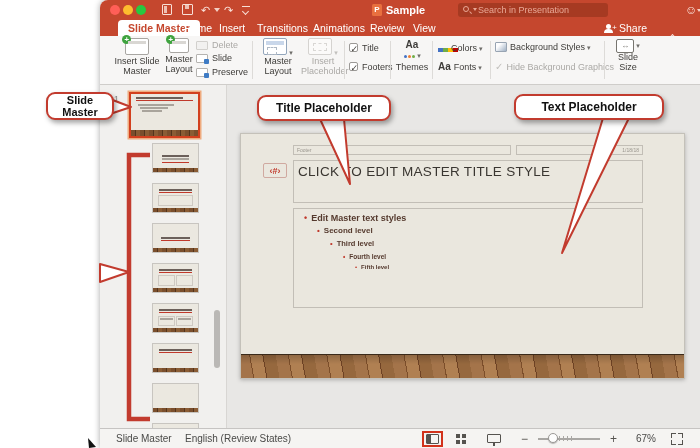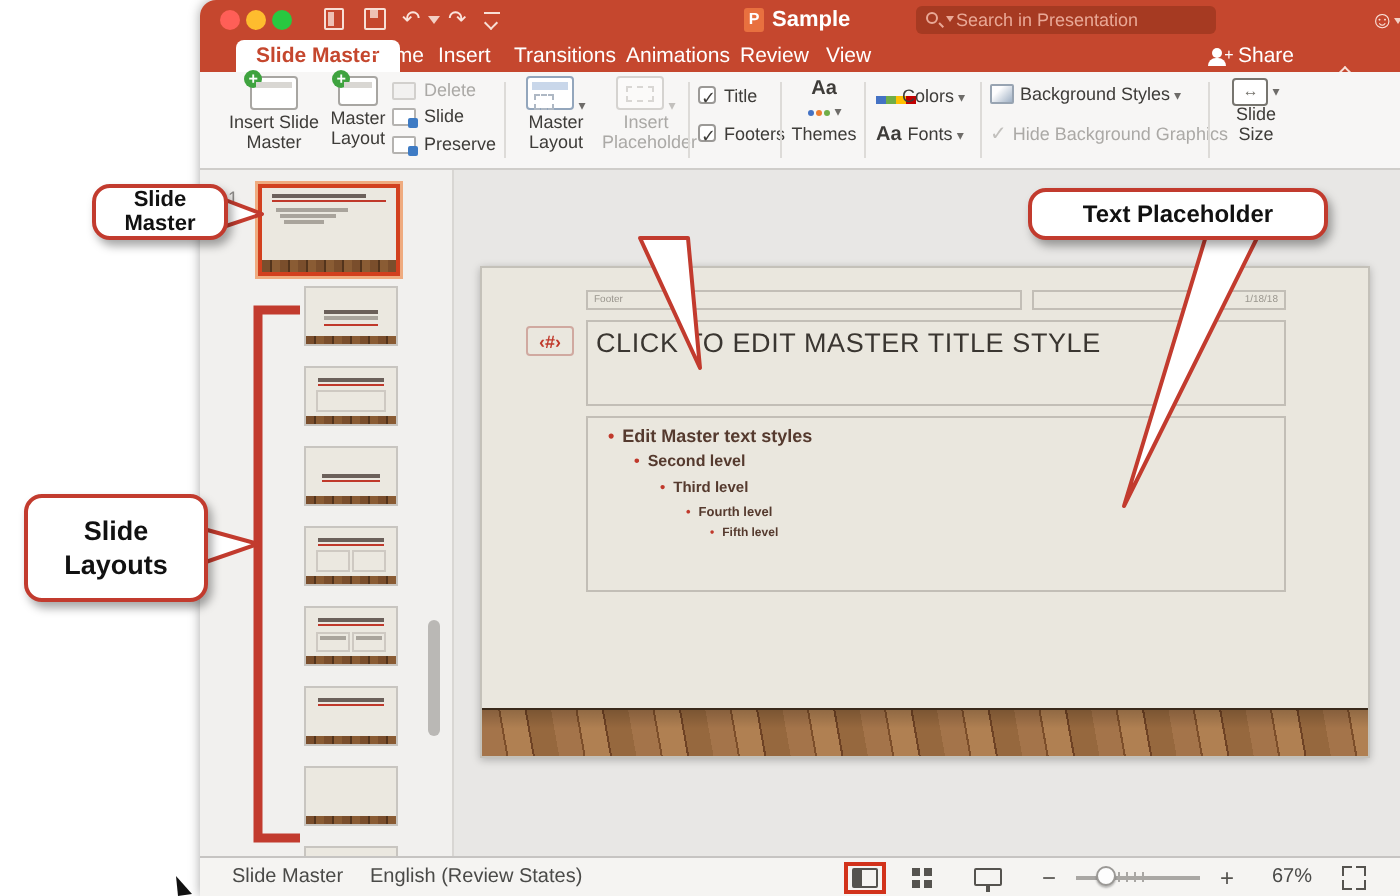--- a/index.html
+++ b/index.html
@@ -369,21 +369,21 @@
       <div class="slide">
         <div class="phbox" style="left:52px; top:11px; width:218px; height:10px;">
           <div class="tinytxt">Footer</div>
         </div>
         <div class="phbox" style="left:275px; top:11px; width:127px; height:10px;">
           <div class="tinytxt" style="text-align:right;">1/18/18</div>
         </div>
         <div class="logo">‹#›</div>
         <div class="phbox" style="left:52px; top:26px; width:350px; height:43px;"></div>
         <div class="mtitle">CLICK TO EDIT MASTER TITLE STYLE</div>
-        <div class="phbox" style="left:52px; top:74px; width:350px; height:88px;">
+        <div class="phbox" style="left:52px; top:74px; width:350px; height:100px;">
           <div class="bl" style="left:10px; top:4px;  font-size:9px;"><span class="bdot">•</span><span>Edit Master text styles</span></div>
           <div class="bl" style="left:23px; top:17px; font-size:8px;"><span class="bdot">•</span><span>Second level</span></div>
           <div class="bl" style="left:36px; top:30px; font-size:7.5px;"><span class="bdot">•</span><span>Third level</span></div>
           <div class="bl" style="left:49px; top:44px; font-size:6.5px;"><span class="bdot">•</span><span>Fourth level</span></div>
           <div class="bl" style="left:61px; top:55px; font-size:6px;"><span class="bdot">•</span><span>Fifth level</span></div>
         </div>
         <div class="wood"></div>
       </div>
     </div>
 
@@ -414,16 +414,16 @@
   <svg class="overlay" width="700" height="448" viewBox="0 0 700 448">
     <path d="M150,155 L129,155 L129,419 L150,419" fill="none" stroke="#C23B2E" stroke-width="4.5"></path>
     <polygon points="110,99 131,107 110,114" fill="#fff" stroke="#C23B2E" stroke-width="2" stroke-linejoin="round"></polygon>
     <polygon points="320,119 350,184 344,119" fill="#fff" stroke="#C23B2E" stroke-width="2" stroke-linejoin="round"></polygon>
     <polygon points="603,118 562,253 629,118" fill="#fff" stroke="#C23B2E" stroke-width="2" stroke-linejoin="round"></polygon>
     <polygon points="100,264 129,272 100,282" fill="#fff" stroke="#C23B2E" stroke-width="2" stroke-linejoin="round"></polygon>
     <polygon points="88,438 96,447 89,448" fill="#111"></polygon>
   </svg>
 
   <div class="callout" style="left:46px; top:92px; width:68px; height:28px; font-size:11px;">Slide Master</div>
+  <div class="callout" style="left:257px; top:95px; width:134px; height:26px; font-size:12px;">Title Placeholder</div>
   <div class="callout" style="left:514px; top:94px; width:150px; height:26px; font-size:12px;">Text Placeholder</div>
-  <div class="callout" style="left:12px; top:247px; width:92px; height:54px; font-size:13.5px; line-height:17px; padding:0 14px;">Slide Layouts</div>
 
 </div>
 
 </body></html>

